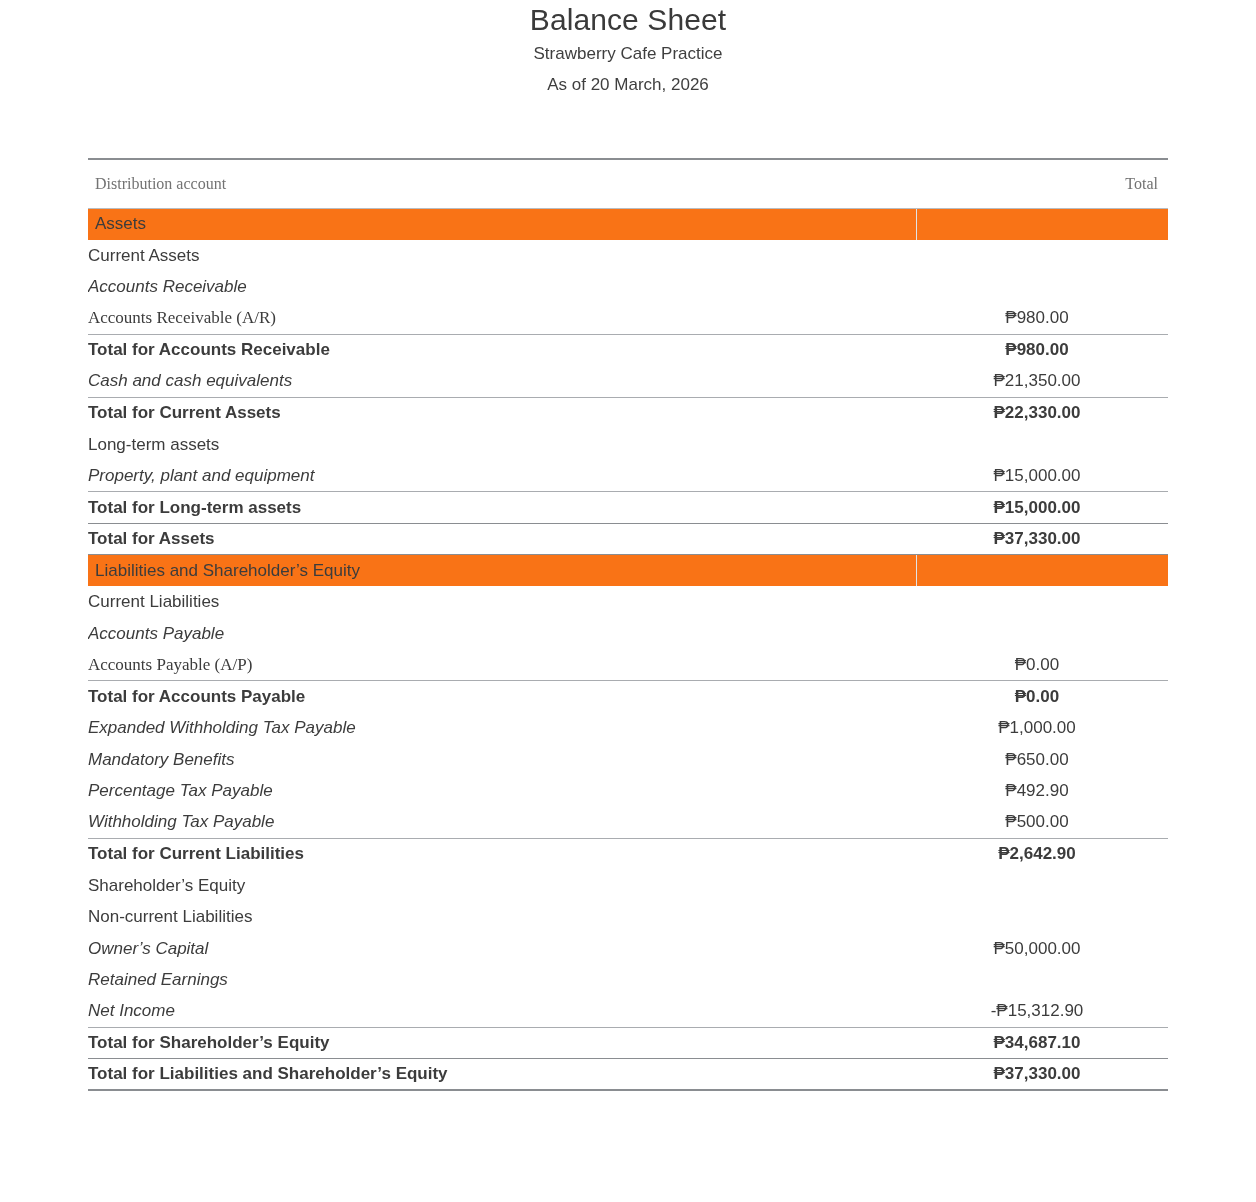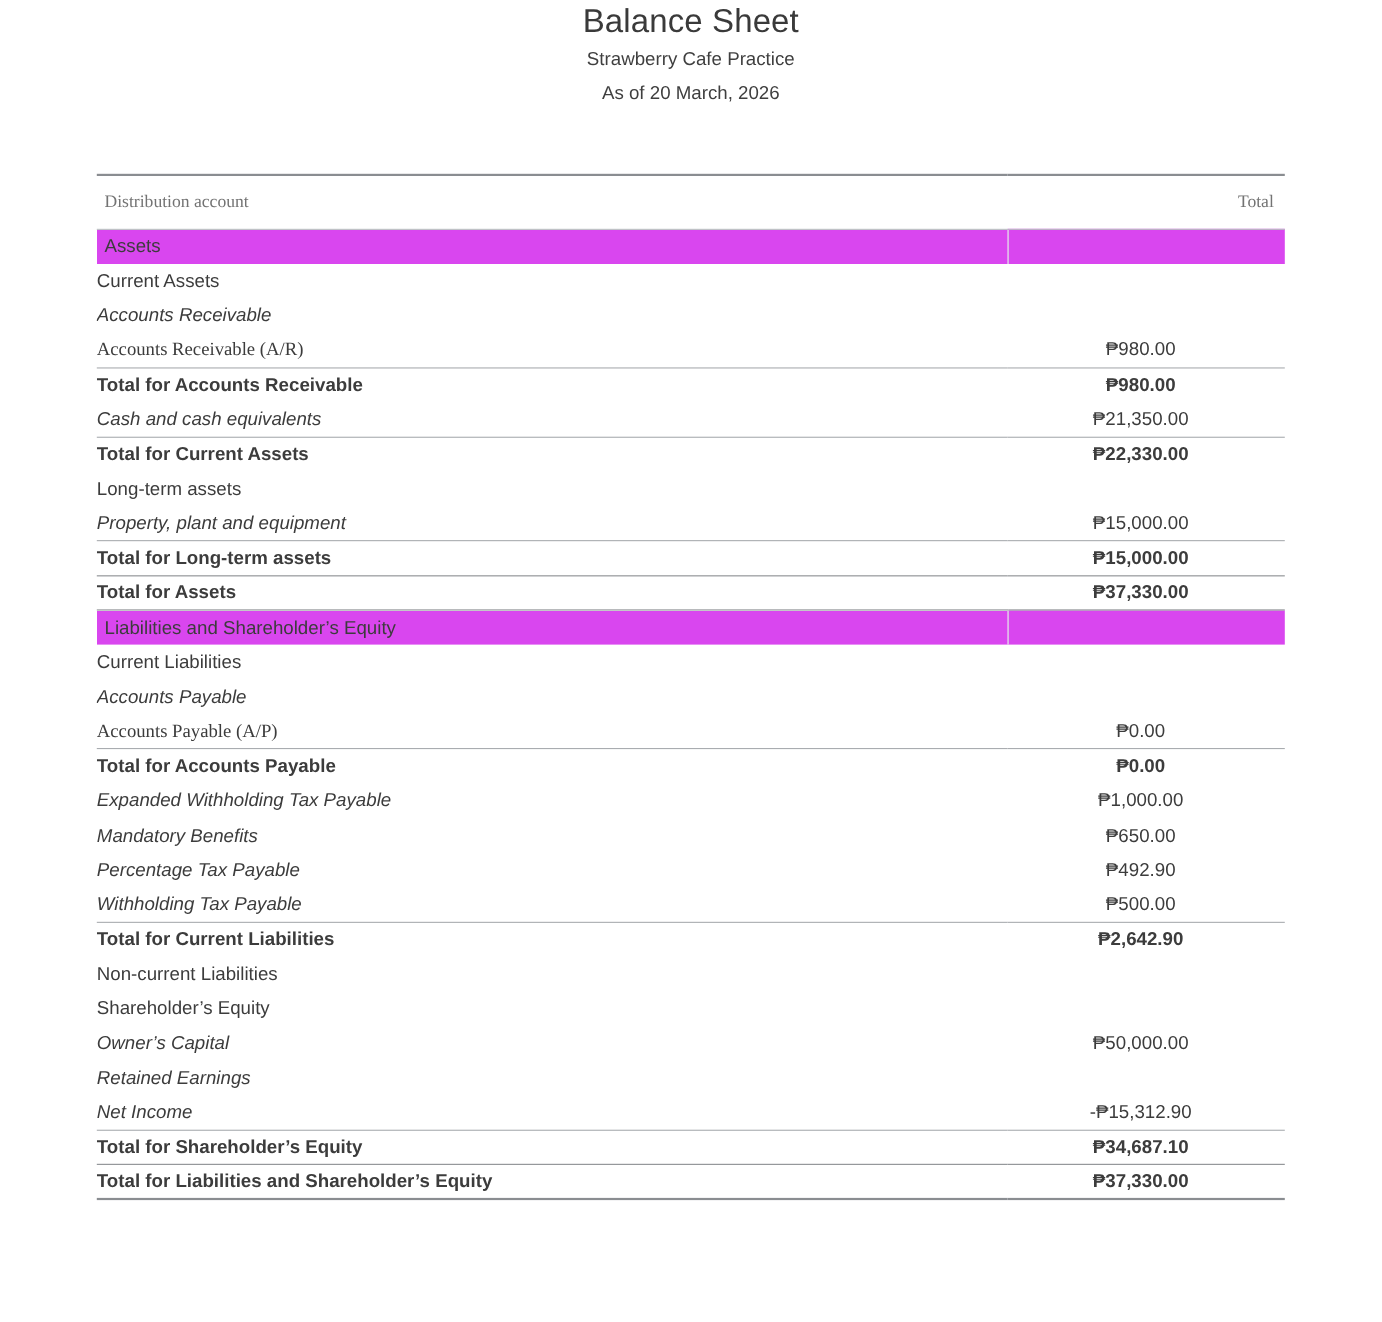--- a/index.html
+++ b/index.html
@@ -84,21 +84,21 @@
     overflow: hidden;
   }
   .bs tbody td.total {
     text-align: center;
     padding-right: 10px;
     white-space: nowrap;
   }
 
   
   tr.section td {
-    background: #d946ef;
+    background: #f97316;
     height: 22px;
   }
   tr.section td.acct { padding-left: 7px; }
   tr.section td.total { border-left: 1px solid #e1e3e7; }
 
   
   tr.rule-top td {
     border-top: 1px solid #a9acb0;
   }
   tr.rule-strong td {
@@ -222,25 +222,25 @@
           </tr>
           <tr>
             <td class="acct i2">Withholding Tax Payable</td>
             <td class="total">₱500.00</td>
           </tr>
           <tr class="rule-top bold">
             <td class="acct i-t1">Total for Current Liabilities</td>
             <td class="total">₱2,642.90</td>
           </tr>
           <tr>
+            <td class="acct i1">Shareholder’s Equity</td>
+            <td class="total"></td>
+          </tr>
+          <tr>
             <td class="acct i1">Non-current Liabilities</td>
-            <td class="total"></td>
-          </tr>
-          <tr>
-            <td class="acct i1">Shareholder’s Equity</td>
             <td class="total"></td>
           </tr>
           <tr>
             <td class="acct i2">Owner’s Capital</td>
             <td class="total">₱50,000.00</td>
           </tr>
           <tr>
             <td class="acct i2">Retained Earnings</td>
             <td class="total"></td>
           </tr>

